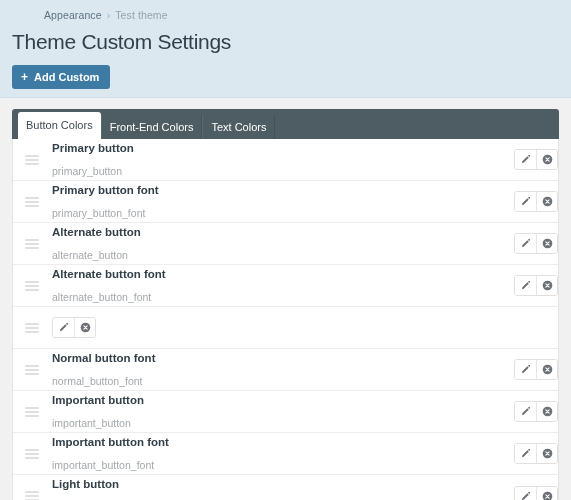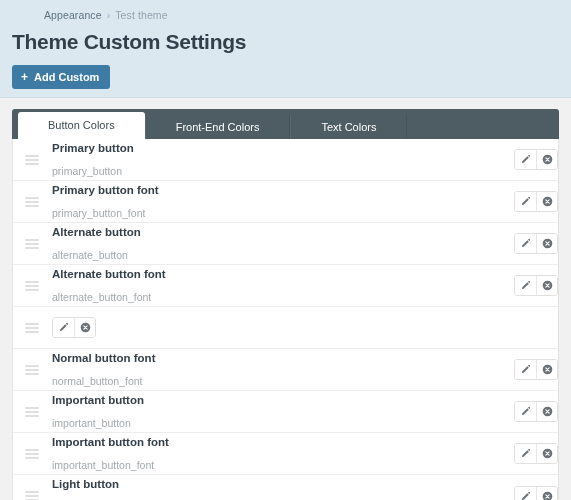--- a/index.html
+++ b/index.html
@@ -25,21 +25,21 @@
     margin-bottom: 9px;
     white-space: nowrap;
     margin-left: 32px;
   }
   .breadcrumb .crumb-link { color: #5f7280; }
   .breadcrumb .crumb-sep { margin: 0 5px; color: #9fb0ba; }
   .breadcrumb .crumb-current { color: #94a4ae; }
 
   .page-title {
     font-size: 21px;
-    font-weight: 700;
+    font-weight: 400;
     color: #31404a;
     letter-spacing: -.3px;
     line-height: 1.15;
     margin-bottom: 11px;
   }
 
   .add-btn {
     display: inline-flex;
     align-items: center;
     gap: 6px;
@@ -63,21 +63,21 @@
     border-radius: 3px 3px 0 0;
     display: flex;
     align-items: flex-end;
     height: 30px;
     padding-left: 6px;
     overflow: hidden;
   }
   .tab {
     font-size: 11px;
     color: #ffffff;
-    padding: 0 30px;
+    padding: 0 8px;
     height: 24px;
     line-height: 24px;
     cursor: pointer;
     white-space: nowrap;
     border-left: 1px solid #5b686f;
     border-right: 1px solid #45525a;
     background: #4e5c64;
   }
   .tab:first-child { border-left: none; }
   .tab.active {

